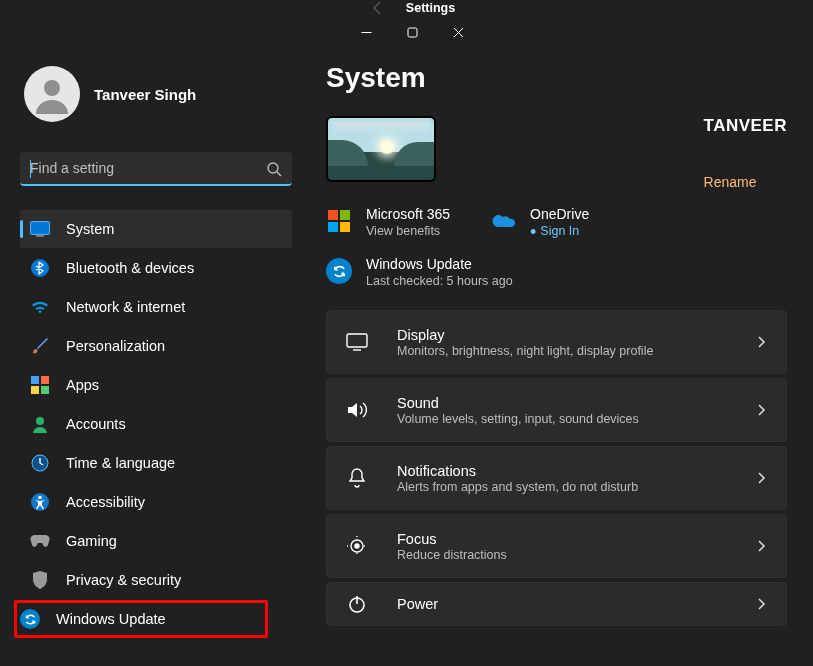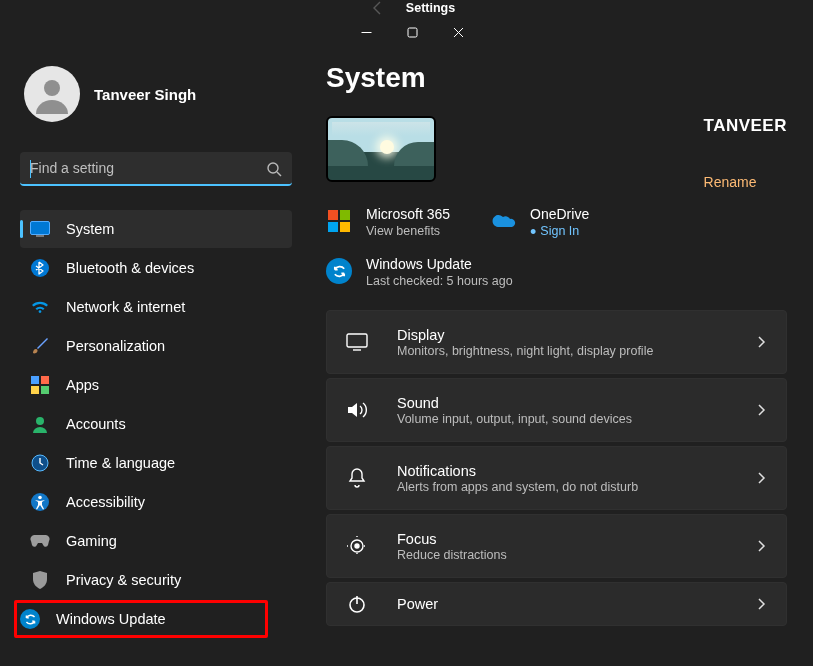--- a/index.html
+++ b/index.html
@@ -354,21 +354,21 @@
 
       <div class="card">
         <span class="card-icon">
           <svg width="22" height="20" viewBox="0 0 22 20" fill="none" stroke="#fff" stroke-width="1.4">
               <path d="M2 7h4l5-4v14l-5-4H2z" fill="#fff" stroke="none"></path>
               <path d="M14 6a5 5 0 010 8M17 3a9 9 0 010 14"></path>
             </svg>
         </span>
         <div class="card-main">
           <div class="card-title">Sound</div>
-          <div class="card-sub">Volume input, output, input, sound devices</div>
+          <div class="card-sub">Volume levels, setting, input, sound devices</div>
         </div>
         <span class="chev"><svg viewBox="0 0 14 14" width="14" height="14" stroke="#fff" stroke-width="1.5" fill="none">
               <path d="M5 2l5 5-5 5"></path>
             </svg></span>
       </div>
 
       <div class="card">
         <span class="card-icon">
           <svg width="20" height="22" viewBox="0 0 20 22" fill="none" stroke="#fff" stroke-width="1.4">
               <path d="M10 2a5 5 0 015 5v4l2 3H3l2-3V7a5 5 0 015-5zM8 18a2 2 0 004 0"></path>

